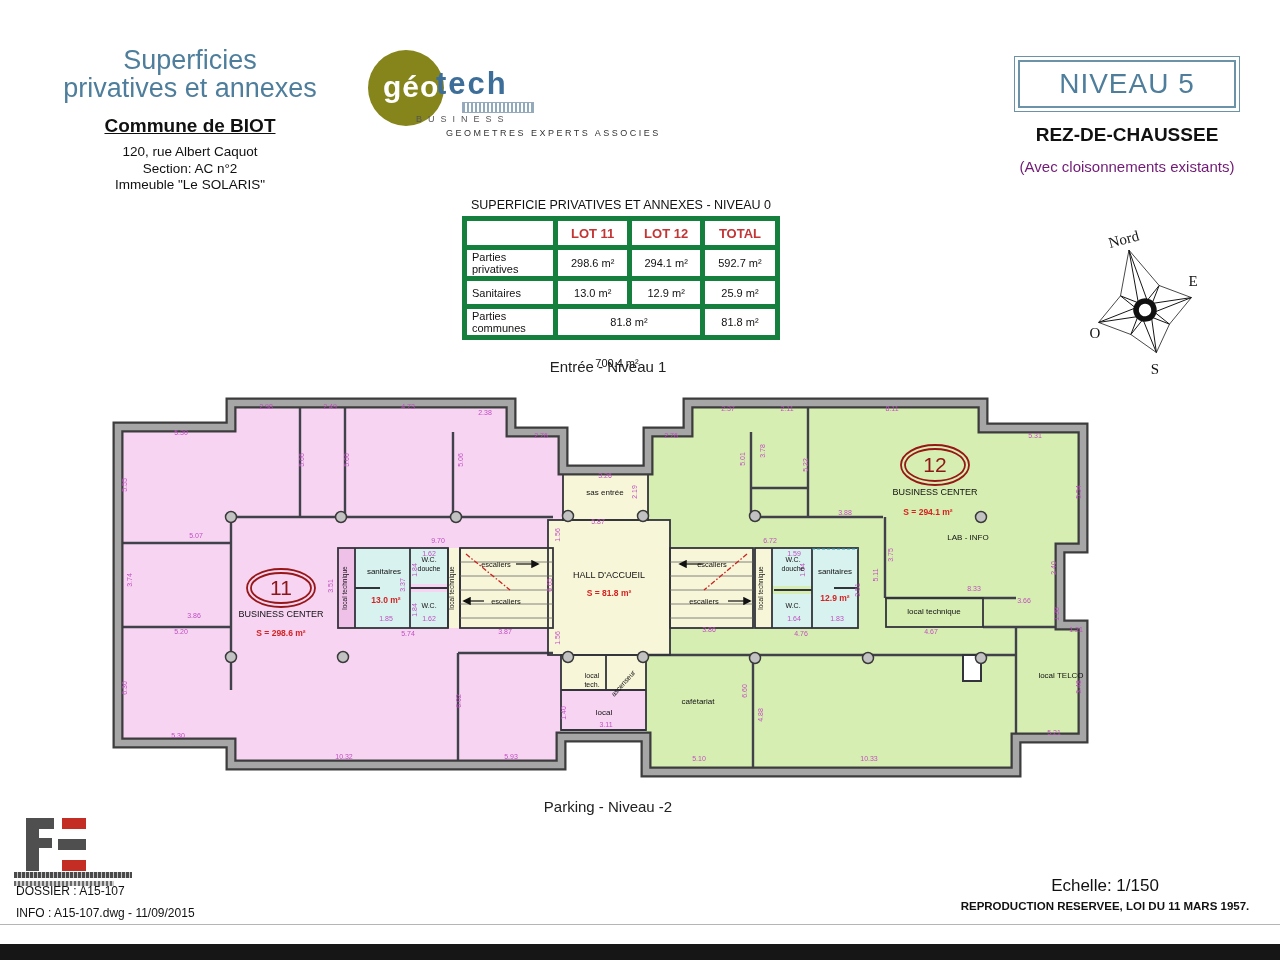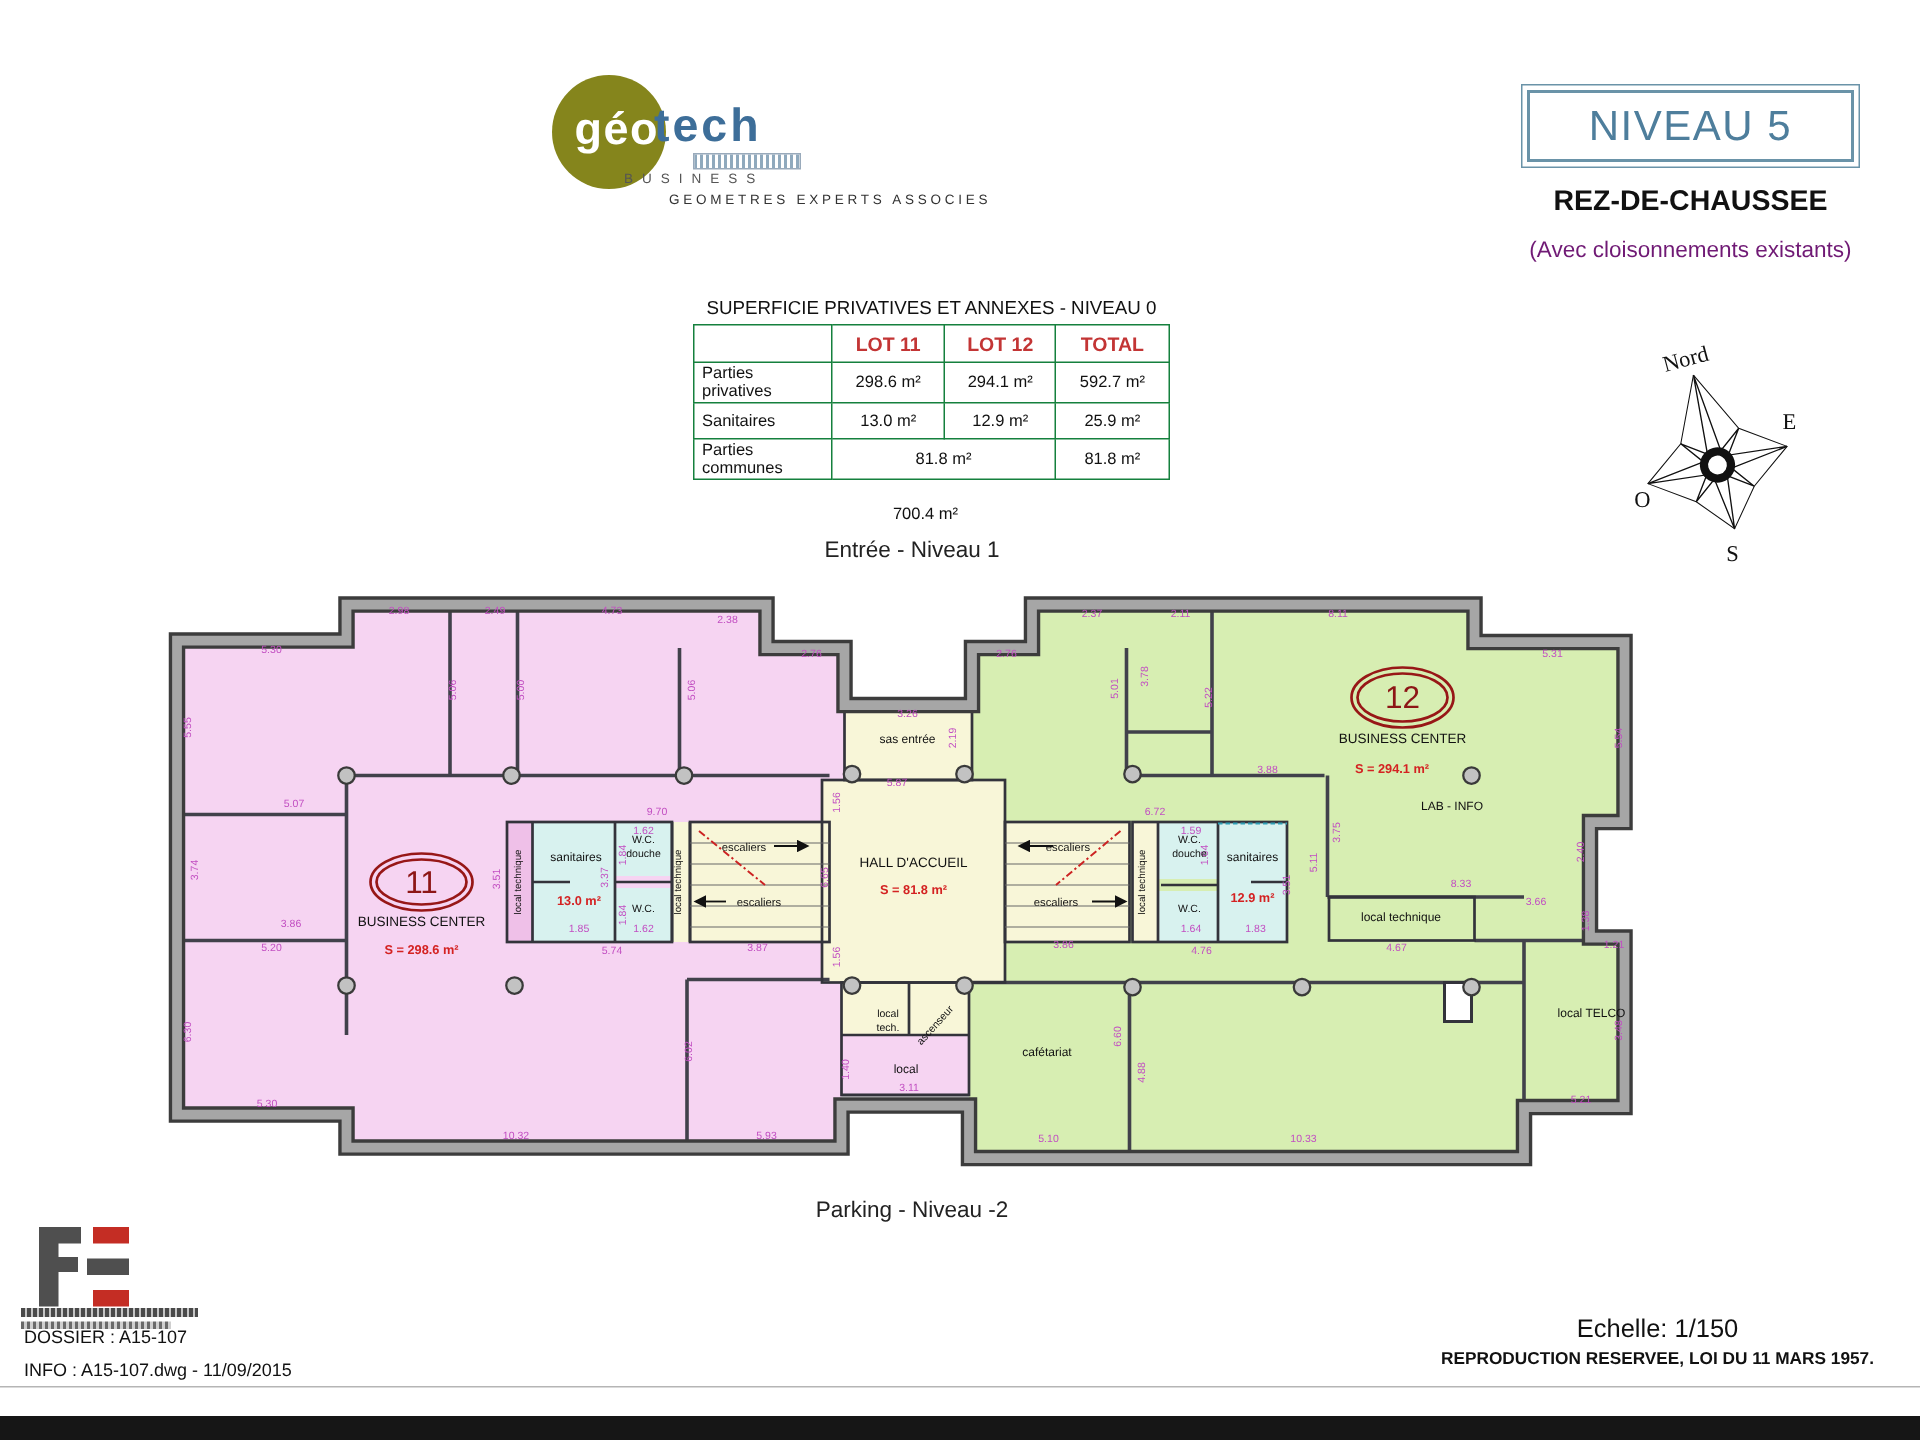--- a/index.html
+++ b/index.html
@@ -24,21 +24,21 @@
   .levelwrap{left:1014px;top:56px;width:226px;text-align:center;}
   .levelbox{border:1px solid #6a93a8;padding:3px;}
   .levelbox-inner{border:2px solid #6a93a8;padding:6px 4px;}
   .level-text{color:#4e7e9c;font-size:28px;letter-spacing:1px;}
   .level-sub{font-size:19px;font-weight:bold;margin-top:12px;color:#111;}
   .level-note{font-size:15px;color:#701a75;margin-top:12px;}
   
   .tablewrap{left:462px;top:198px;width:318px;}
   .tbl-title{font-size:12.5px;text-align:center;margin-bottom:4px;}
   table.areas{border-collapse:collapse;width:100%;}
-  table.areas td{border:1px solid #15803d;font-size:11px;height:21px;text-align:center;padding:1px 3px;}
+  table.areas td{border:5px solid #15803d;font-size:11px;height:21px;text-align:center;padding:1px 3px;}
   table.areas td.lbl{text-align:left;padding-left:5px;}
   table.areas tr.head td{color:#c33535;font-weight:bold;font-size:13px;height:22px;}
   .grand-total{text-align:center;font-size:11px;margin-top:17px;padding-right:8px;}
   
   .caption{font-size:15px;text-align:center;width:280px;color:#222;}
   
   .compass{left:1085px;top:228px;}
   .compass text{font-family:"Liberation Serif",serif;font-size:15px;fill:#111;}
   
   #plan-svg{left:108px;top:388px;}
@@ -58,20 +58,30 @@
   .scale{font-size:17px;}
   .law{font-size:11.5px;font-weight:bold;margin-top:4px;}
   .hairline{left:0;top:924px;width:1280px;height:1px;background:#b5b5b5;}
   .blackbar{left:0;top:944px;width:1280px;height:16px;background:#161616;}
 </style>
 </head>
 <body>
 
 <div class="page">
 
+  <div class="abs title-block">
+    <div class="title-line">Superficies</div>
+    <div class="title-line">privatives et annexes</div>
+    <div class="commune">Commune de BIOT</div>
+    <div class="addr">
+      <div>120, rue Albert Caquot</div>
+      <div>Section: AC n°2</div>
+      <div>Immeuble "Le SOLARIS"</div>
+    </div>
+  </div>
 
   <div class="abs glogo">
     <div class="gcircle"></div>
     <div class="ggeo">géo</div>
     <div class="gtech">tech</div>
     <div class="ghatch"></div>
     <div class="gconseils">BUSINESS</div>
     <div class="gsub">GEOMETRES EXPERTS ASSOCIES</div>
   </div>
 

